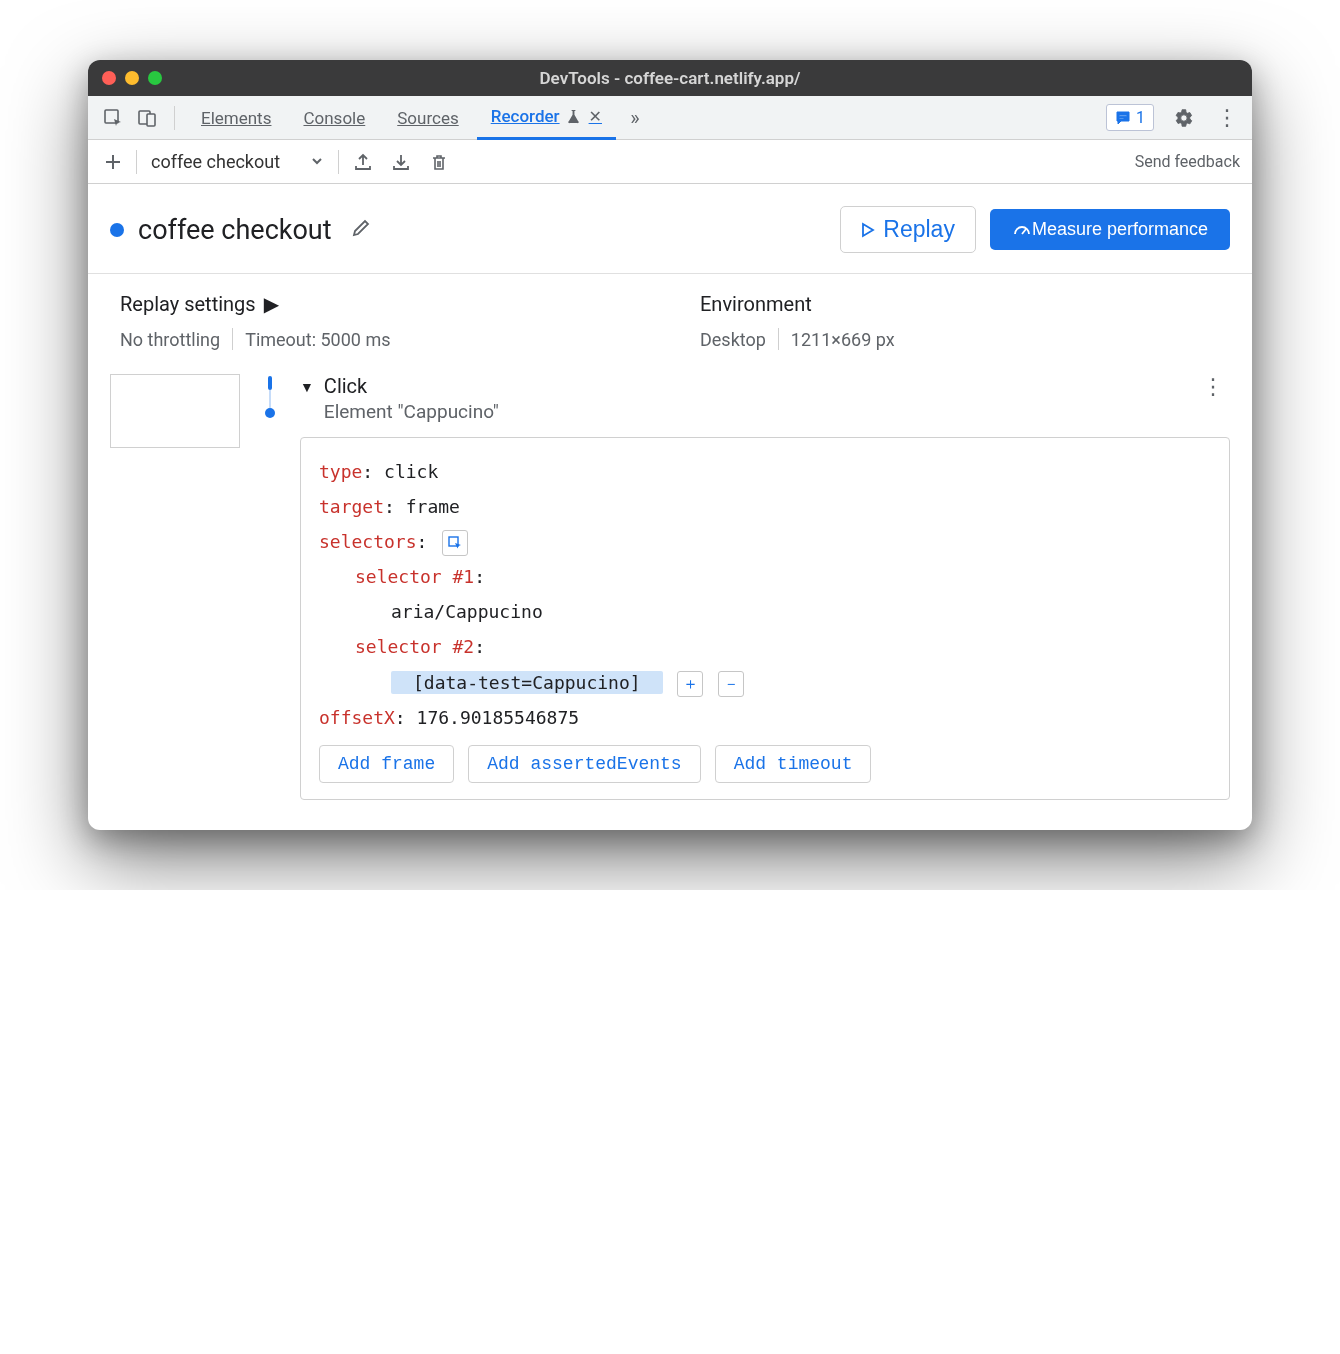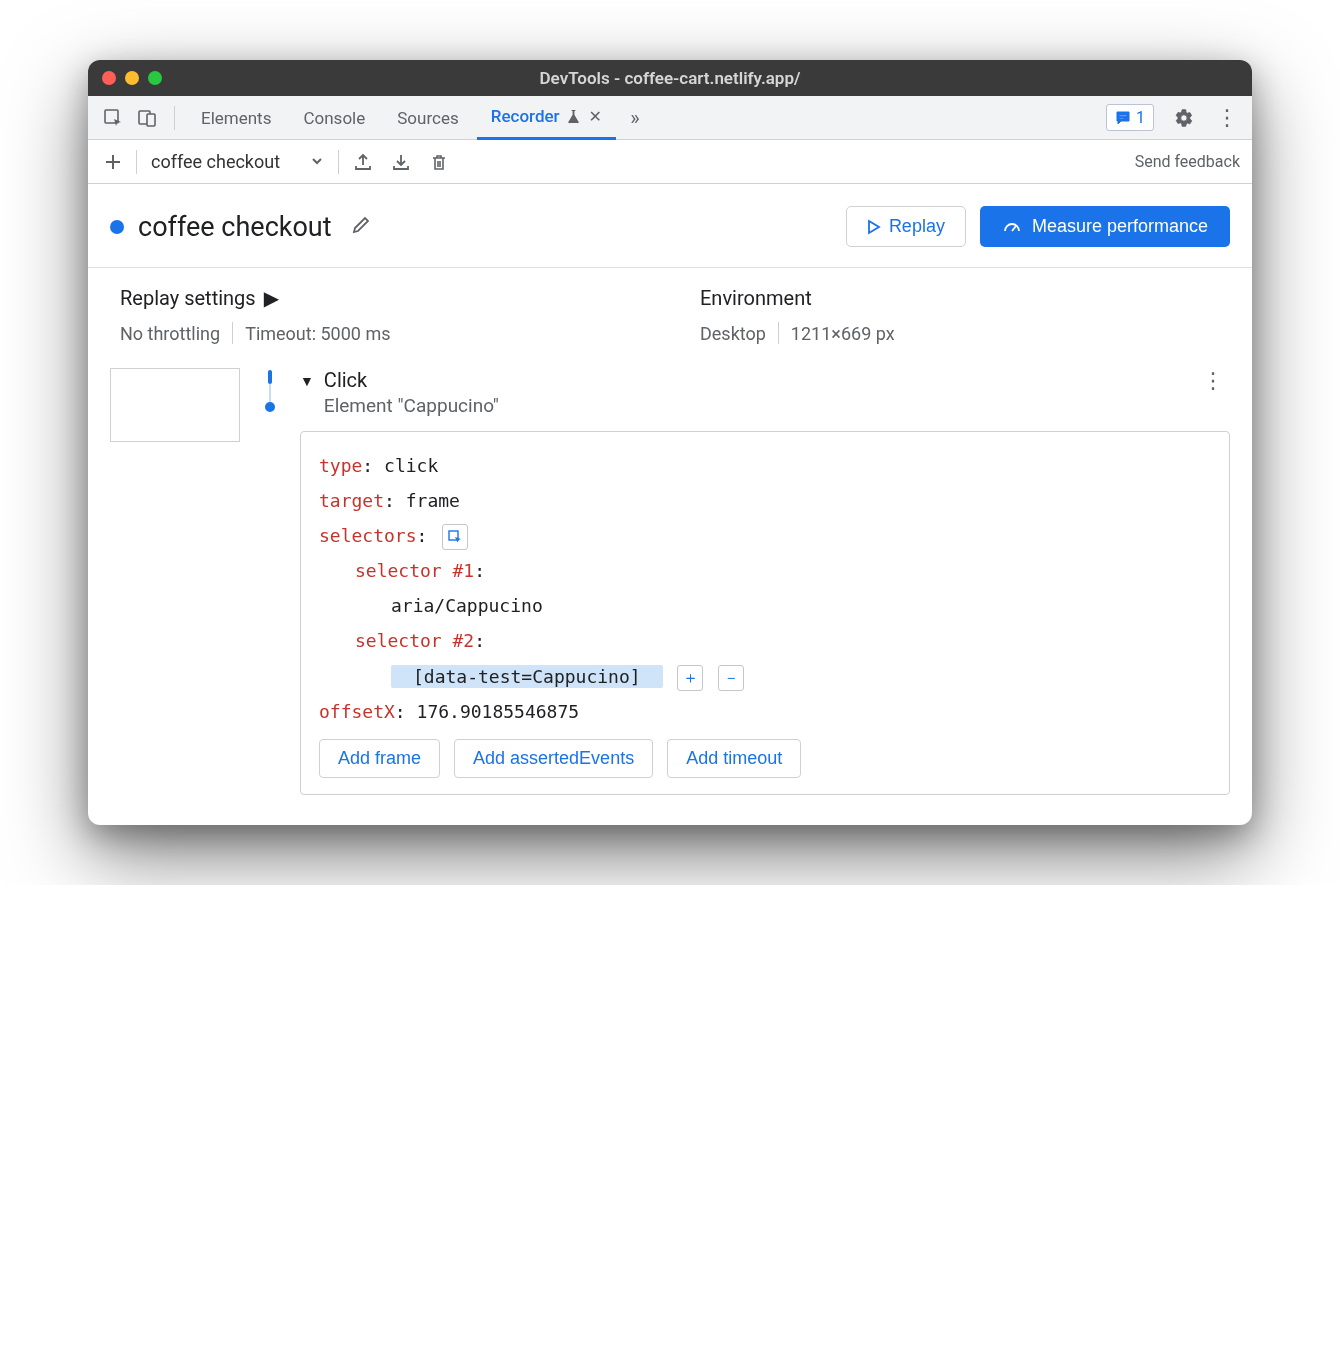--- a/index.html
+++ b/index.html
@@ -55,20 +55,21 @@
 }
 .tab-sep { width: 1px; height: 24px; background: #d0d0d0; margin: 0 8px; }
 .tab {
   padding: 0 14px;
   height: 44px;
   display: flex;
   align-items: center;
   font-size: 17px;
   color: #5f6368;
   gap: 6px;
+  text-decoration: underline;
 }
 .tab.active {
   color: #1a73e8;
   border-bottom: 3px solid #1a73e8;
   font-weight: 500;
 }
 .tab .close-x { color: #5f6368; font-size: 16px; margin-left: 2px; }
 .spacer { flex: 1; }
 .issues-badge {
   border: 1px solid #bcc3d6;
@@ -113,35 +114,35 @@
   padding: 22px 22px 20px;
   gap: 14px;
 }
 .status-dot { width:14px; height:14px; border-radius:50%; background:#1a73e8; }
 .rec-title { font-size: 27px; color:#202124; }
 .pencil { color:#5f6368; margin-left:4px; }
 .replay-btn {
   border:1px solid #d0d0d0;
   background:#fff;
   color:#1a73e8;
-  font-size:18px;
+  font-size:23px;
   font-weight:500;
   padding: 9px 20px;
   border-radius:5px;
   display:flex; align-items:center; gap:8px;
 }
 .measure-btn {
   background:#1a73e8;
   color:#fff;
   font-size:18px;
   font-weight:500;
   padding: 10px 22px;
   border-radius:5px;
   border:none;
-  display:flex; align-items:center; gap:10px;
+  display:flex; align-items:center; 
 }
 
 .divider { height:1px; background:#e0e0e0; }
 
 .settings-row {
   display:flex;
   padding: 18px 32px 24px;
   gap: 60px;
 }
 .settings-col { flex:1; }
@@ -222,21 +223,21 @@
   padding: 1px 22px;
 }
 .action-row {
   display:flex; gap:14px;
   margin-top:10px;
 }
 .action-btn {
   border:1px solid #d0d0d0;
   background:#fff;
   color:#1a73e8;
-  font-family: Liberation Sans, sans-serif;
+  font-family: Liberation Mono, monospace;
   font-size:18px;
   font-weight:500;
   padding:8px 18px;
   border-radius:4px;
 }
 
 .flask-icon { width:15px; height:15px; }
 </style>
 </head>
 <body>

